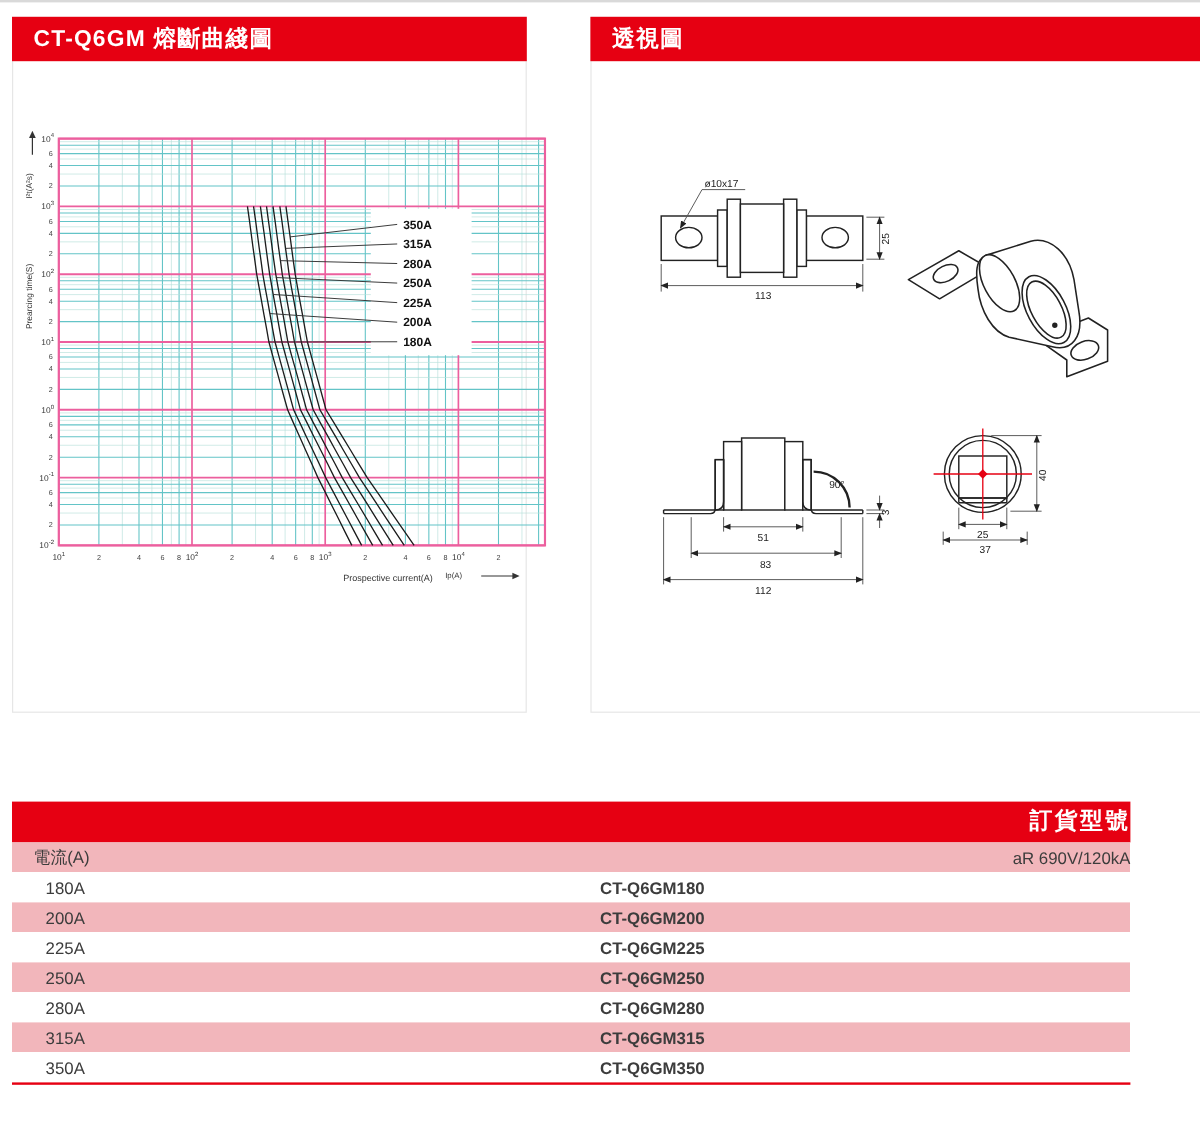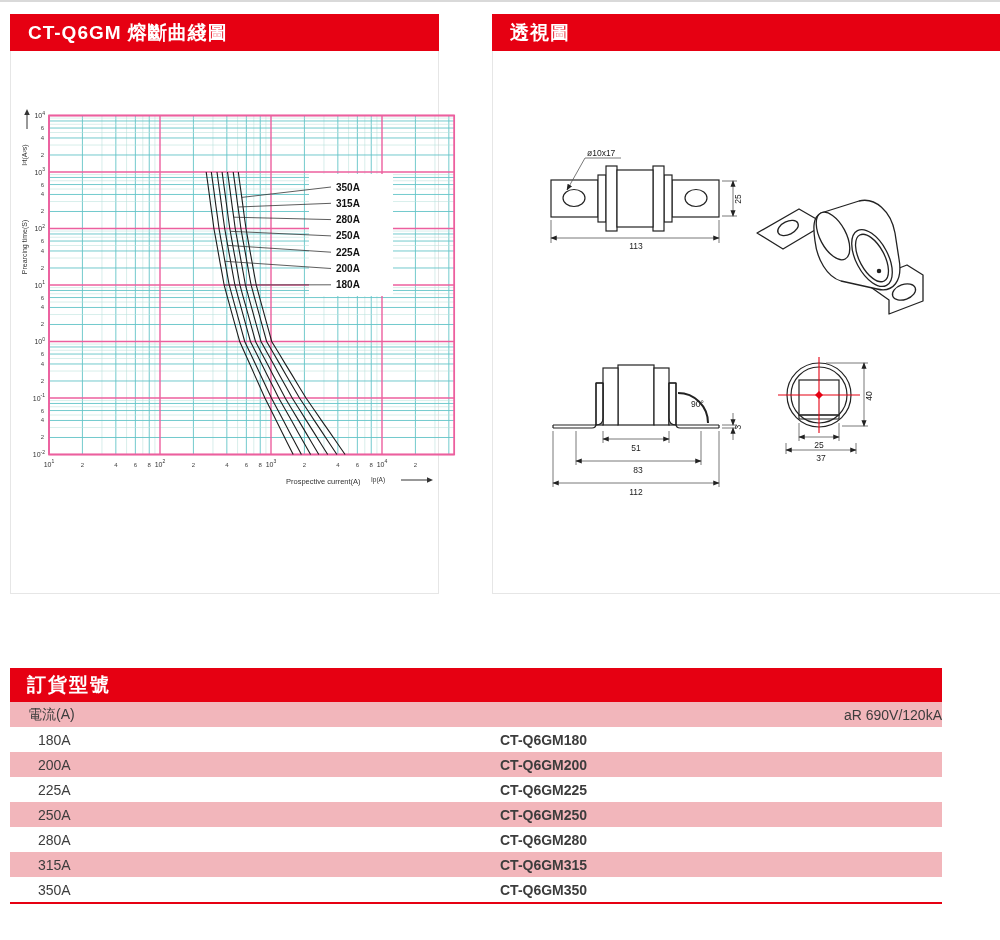--- a/index.html
+++ b/index.html
@@ -13,21 +13,21 @@
     margin:-1px -1px 0 -1px; height:37px; line-height:37px;
     background:#e60012; color:#fff; font-size:19px; font-weight:bold;
     padding-left:18px; letter-spacing:1px;
   }
   .chart-wrap { position:absolute; left:8px; top:86px; }
   .persp-wrap { position:absolute; left:0px; top:38px; }
 
   .order-section { position:absolute; left:10px; top:668px; width:932px; }
   .order-banner {
     height:34px; line-height:34px; background:#e60012; color:#fff;
-    font-size:19px; font-weight:bold; padding-left:17px; letter-spacing:2px;
+    font-size:19px; font-weight:bold; padding-left:17px; letter-spacing:2px;text-align:right;
   }
   table.order { width:100%; border-collapse:collapse; table-layout:fixed; }
   table.order th, table.order td {
     height:25px; font-size:14px; font-weight:normal; text-align:left;
     color:#3c3c3c; padding:0; white-space:nowrap; overflow:hidden;
   }
   table.order col.c1 { width:480px; }
   table.order th.c1, table.order td.c1 { padding-left:18px; }
   table.order td.c1 { padding-left:28px; }
   table.order th.c2 { padding-left:8px;text-align:right; }

